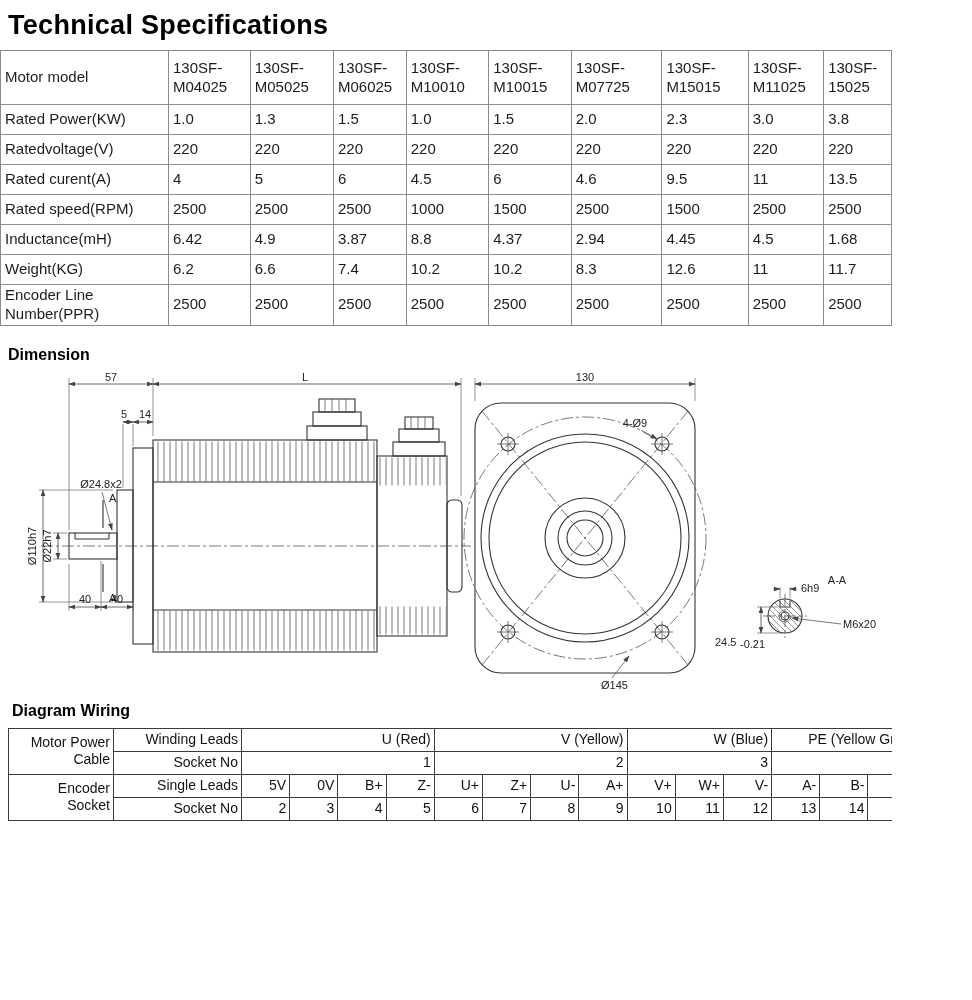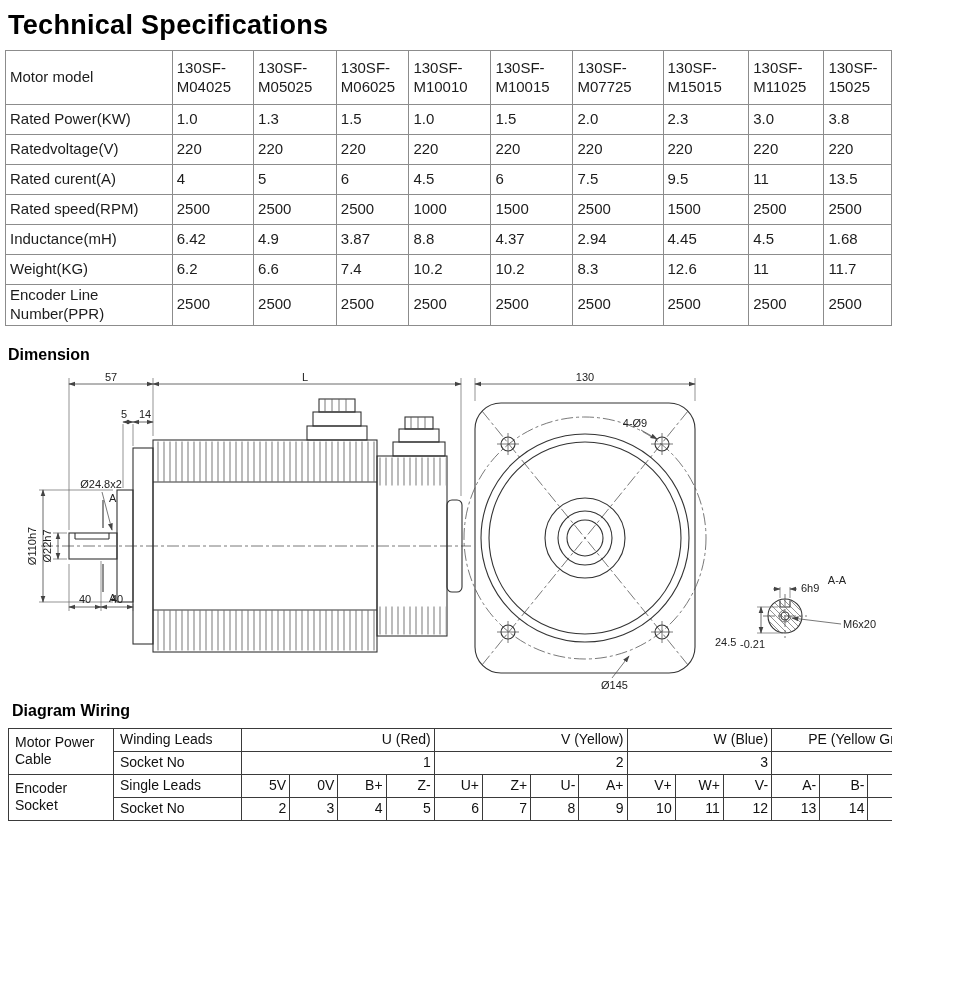--- a/index.html
+++ b/index.html
@@ -3,39 +3,39 @@
 <meta charset="utf-8">
 <style>
   *{box-sizing:border-box}
   body{margin:0;background:#fff;font-family:"Liberation Sans","DejaVu Sans",sans-serif;color:#111}
   .page{width:892px;height:1000px;background:#fff;overflow:hidden;position:relative}
   .title{font-size:27px;font-weight:600;color:#000;margin:10px 0 9px 8px;letter-spacing:.3px}
   .subtitle{font-size:16px;font-weight:600;color:#000}
   #dim-title{margin:20px 0 4px 8px}
   #wiring-title{margin:2px 0 8px 12px}
 
-  table.spec{border-collapse:collapse;table-layout:fixed;margin-left:5px}
+  table.spec{border-collapse:collapse;table-layout:fixed;}
   .spec th,.spec td{border:1px solid #8c8c8c;font-size:15px;font-weight:normal;text-align:left;
     padding:1px 4px;color:#1c1c1c;white-space:pre-line;line-height:1.25;vertical-align:middle}
   .spec td{height:30px}
   .spec th{height:30px}
   .spec tr:first-child th{height:54px}
 
   svg{display:block;margin-left:5px}
   .draw{stroke:#333;fill:none;stroke-width:1.1}
   .thin{stroke:#555;fill:none;stroke-width:.8}
   .cl{stroke:#555;fill:none;stroke-width:.8;stroke-dasharray:12 3 3 3}
   .ext{stroke:#666;fill:none;stroke-width:.7}
   .hatch line{stroke:#666;stroke-width:.7}
   .dimtxt text{font-size:11px;fill:#222}
 
   table.wiring{border-collapse:collapse;table-layout:fixed;margin-left:8px;width:957px}
   .wiring th,.wiring td{border:1px solid #3a3a3a;font-size:14px;font-weight:normal;color:#111;
     padding:0 3px;height:23px;text-align:right;white-space:pre-line;line-height:1.2;vertical-align:middle}
-  .wiring .group,.wiring .sublabel{text-align:left;padding-left:6px}
+  .wiring .group,.wiring .sublabel{text-align:right;padding-left:6px}
 </style>
 </head>
 <body>
 
 <div class="page">
 
   <h1 class="title">Technical Specifications</h1>
 
   <table class="spec">
     <colgroup>
@@ -96,21 +96,21 @@
           <td>220</td>
           <td>220</td>
         </tr>
         <tr>
           <th>Rated curent(A)</th>
           <td>4</td>
           <td>5</td>
           <td>6</td>
           <td>4.5</td>
           <td>6</td>
-          <td>7.5</td>
+          <td>4.6</td>
           <td>9.5</td>
           <td>11</td>
           <td>13.5</td>
         </tr>
         <tr>
           <th>Rated speed(RPM)</th>
           <td>2500</td>
           <td>2500</td>
           <td>2500</td>
           <td>1000</td>

